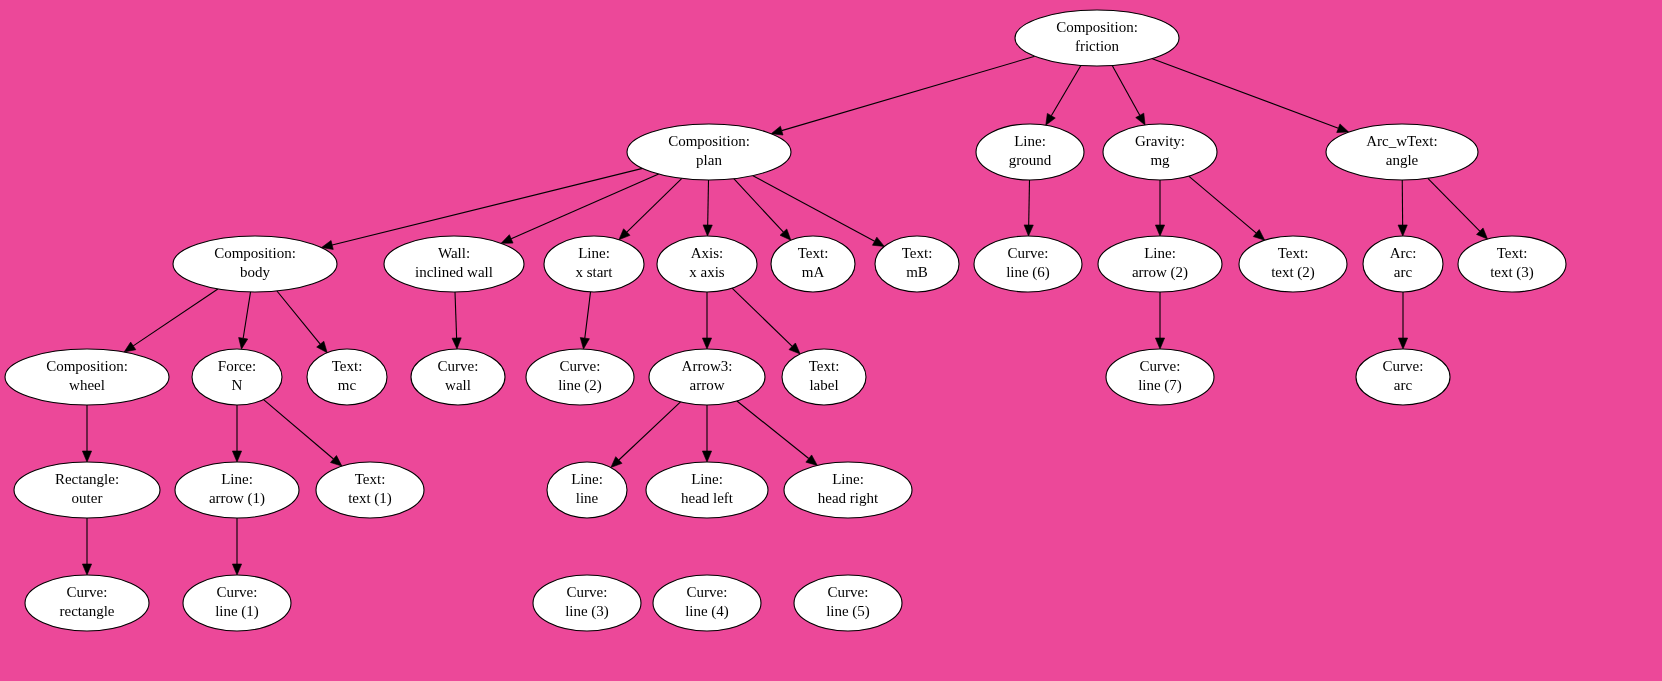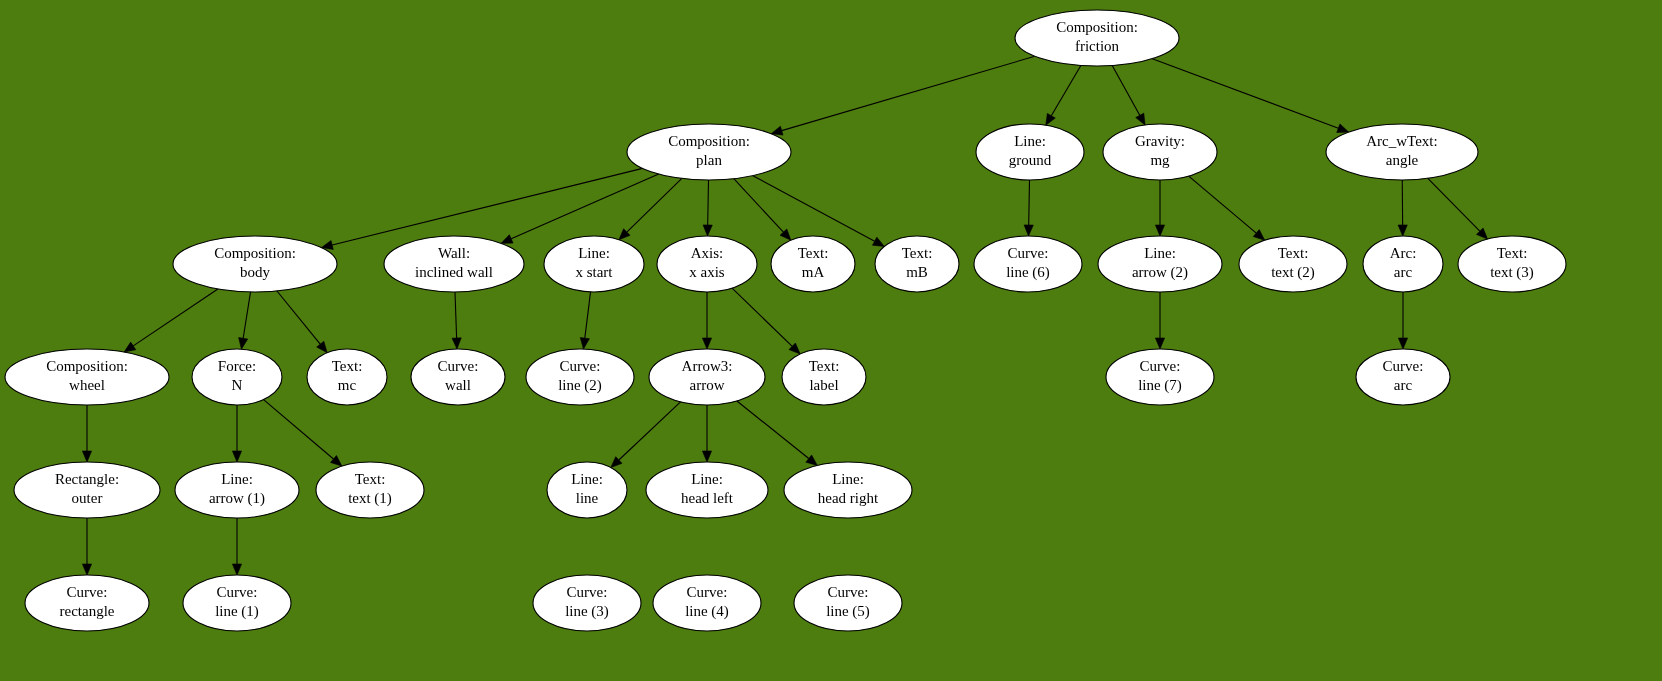--- a/index.html
+++ b/index.html
@@ -4,21 +4,21 @@
 <style>
   html, body {
     margin: 0;
     padding: 0;
     background: #ffffff;
   }
   #canvas {
     position: relative;
     width: 1662px;
     height: 681px;
-    background: #4d7c0f;
+    background: #ec4899;
     overflow: hidden;
   }
   svg#graph {
     display: block;
     width: 1662px;
     height: 681px;
   }
   .node-ellipse {
     fill: #ffffff;
     stroke: #000000;

